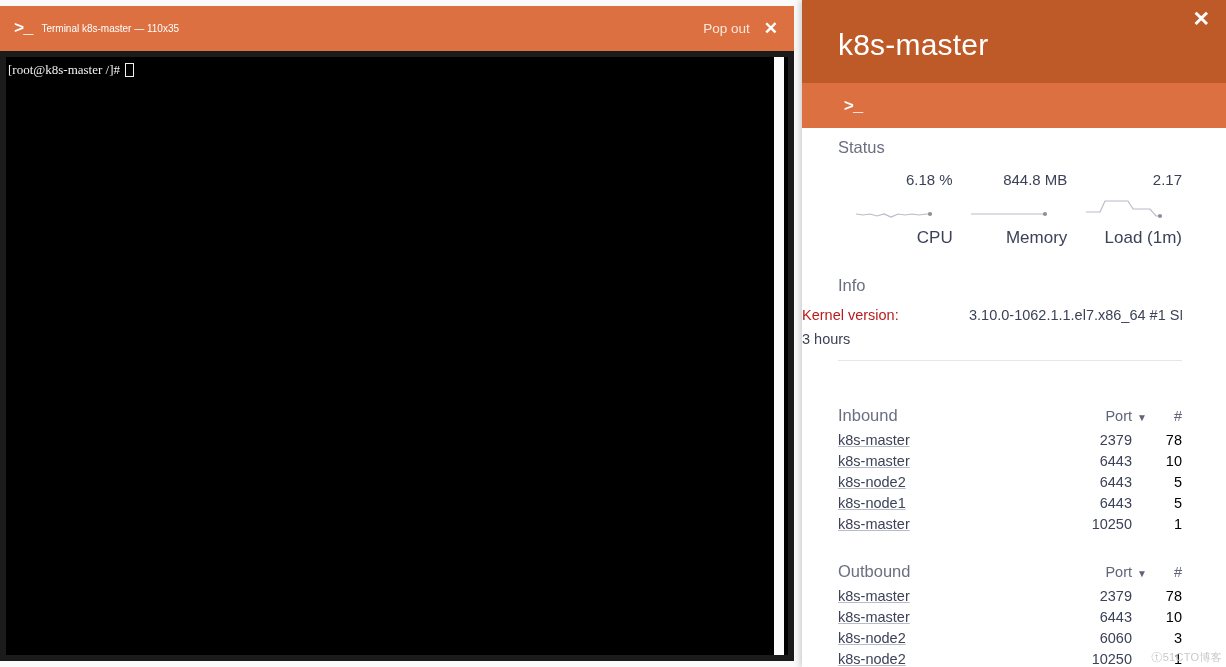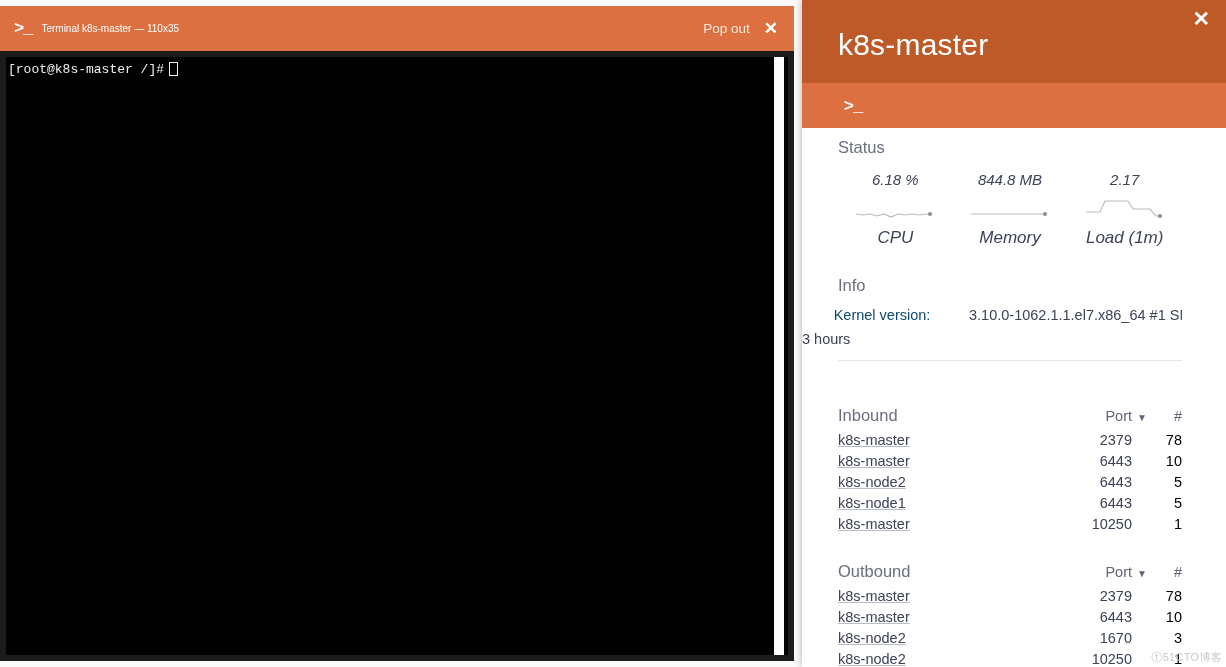--- a/index.html
+++ b/index.html
@@ -71,21 +71,21 @@
     left: 6px; top: 51px;
     width: 782px;
     height: 598px;
     background: #000000;
     overflow: hidden;
   }
   #terminal-text {
     position: absolute;
     left: 2px; top: 4px;
     color: #f2f2f2;
-    font-family: Liberation Mono, monospace;
+    font-family: Liberation Serif, serif;
     font-size: 13px;
     line-height: 17px;
     white-space: pre;
   }
   #terminal-cursor {
     display: inline-block;
     width: 9px;
     height: 14px;
     border: 1px solid #f2f2f2;
     box-sizing: border-box;
@@ -194,22 +194,21 @@
 
   
   #status-metrics {
     position: absolute;
     left: 36px; top: 43px;
     width: 344px;
     display: flex;
   }
   .metric {
     flex: 1 1 0;
-    text-align: center;
-    font-style: italic;
+    text-align: right;
   }
   .metric-value {
     color: #3c4257;
     font-size: 15px;
     margin-bottom: 4px;
   }
   .metric-spark {
     height: 30px;
     display: block;
     margin: 0 auto;
@@ -227,22 +226,22 @@
     width: 380px;
   }
   .info-row {
     display: flex;
     font-size: 14.5px;
     line-height: 22px;
     margin-bottom: 2px;
   }
   .info-key {
     width: 160px;
-    text-align: center;
-    color: #0c4a6e;
+    text-align: left;
+    color: #b91c1c;
     padding-right: 7px;
     flex: 0 0 auto;
   }
   .info-val {
     color: #3c4257;
     white-space: nowrap;
     overflow: hidden;
   }
   #info-divider {
     position: absolute;
@@ -478,21 +477,21 @@
           <span class="cr-count">78</span>
         </div>
         <div class="conn-row">
           <span class="cr-host">k8s-master</span>
           <span class="cr-port">6443</span>
           <span class="cr-gap"></span>
           <span class="cr-count">10</span>
         </div>
         <div class="conn-row">
           <span class="cr-host">k8s-node2</span>
-          <span class="cr-port">1670</span>
+          <span class="cr-port">6060</span>
           <span class="cr-gap"></span>
           <span class="cr-count">3</span>
         </div>
         <div class="conn-row">
           <span class="cr-host">k8s-node2</span>
           <span class="cr-port">10250</span>
           <span class="cr-gap"></span>
           <span class="cr-count">1</span>
         </div>
       </div>

